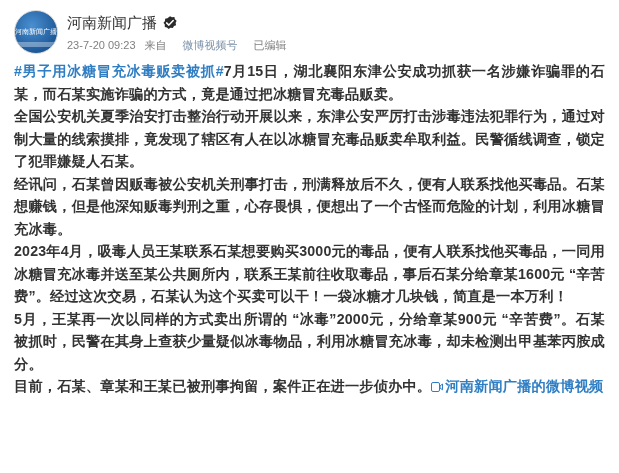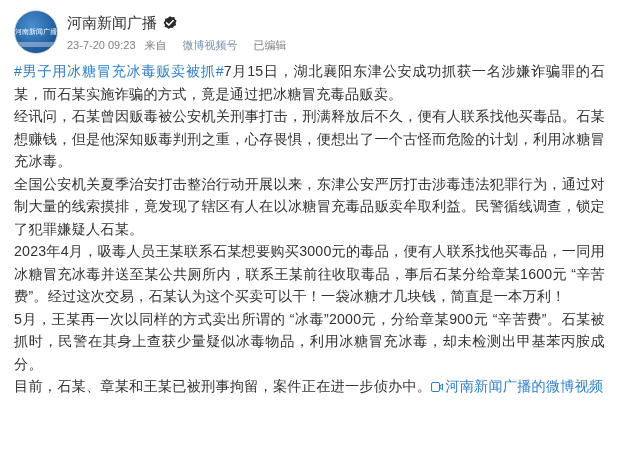--- a/index.html
+++ b/index.html
@@ -106,20 +106,21 @@
   .post-body {
     padding: 2px 14px 0 14px;
     font-size: 14.2px;
     line-height: 22.5px;
     color: #333333;
     letter-spacing: 0.2px;
   }
   .post-body p {
     margin: 0 0 0 0;
     text-align: justify;
+    font-weight: bold;
   }
   .topic {
     color: #2f7ec4;
   }
   .tail-link {
     color: #2f7ec4;
   }
   .video-icon {
     display: inline-block;
     width: 12px;
@@ -157,22 +158,22 @@
         <span class="meta-source" style="margin-left:16px">微博视频号</span>
         <span class="meta-edited">已编辑</span>
       </div>
     </div>
   </div>
 
   <div class="post-body">
     <p>
       <span class="topic">#男子用冰糖冒充冰毒贩卖被抓#</span><span>7月15日，湖北襄阳东津公安成功抓获一名涉嫌诈骗罪的石某，而石某实施诈骗的方式，竟是通过把冰糖冒充毒品贩卖。</span>
     </p>
+    <p>全国公安机关夏季治安打击整治行动开展以来，东津公安严厉打击涉毒违法犯罪行为，通过对制大量的线索摸排，竟发现了辖区有人在以冰糖冒充毒品贩卖牟取利益。民警循线调查，锁定了犯罪嫌疑人石某。</p>
     <p>经讯问，石某曾因贩毒被公安机关刑事打击，刑满释放后不久，便有人联系找他买毒品。石某想赚钱，但是他深知贩毒判刑之重，心存畏惧，便想出了一个古怪而危险的计划，利用冰糖冒充冰毒。</p>
-    <p>全国公安机关夏季治安打击整治行动开展以来，东津公安严厉打击涉毒违法犯罪行为，通过对制大量的线索摸排，竟发现了辖区有人在以冰糖冒充毒品贩卖牟取利益。民警循线调查，锁定了犯罪嫌疑人石某。</p>
     <p>2023年4月，吸毒人员王某联系石某想要购买3000元的毒品，便有人联系找他买毒品，一同用冰糖冒充冰毒并送至某公共厕所内，联系王某前往收取毒品，事后石某分给章某1600元 “辛苦费”。经过这次交易，石某认为这个买卖可以干！一袋冰糖才几块钱，简直是一本万利！</p>
     <p>5月，王某再一次以同样的方式卖出所谓的 “冰毒”2000元，分给章某900元 “辛苦费”。石某被抓时，民警在其身上查获少量疑似冰毒物品，利用冰糖冒充冰毒，却未检测出甲基苯丙胺成分。</p>
     <p>
       <span>目前，石某、章某和王某已被刑事拘留，案件正在进一步侦办中。</span><span class="video-icon"><svg width="12" height="10" viewBox="0 0 12 10" xmlns="http://www.w3.org/2000/svg">
             <rect x="0.5" y="0.5" width="8" height="9" rx="1.5" fill="none" stroke="#2f7ec4" stroke-width="1"></rect>
             <path d="M9 4 L11.5 2 L11.5 7.8 L9 6 Z" fill="none" stroke="#2f7ec4" stroke-width="1" stroke-linejoin="round"></path>
           </svg></span><span class="tail-link">河南新闻广播的微博视频</span>
     </p>
   </div>
 

